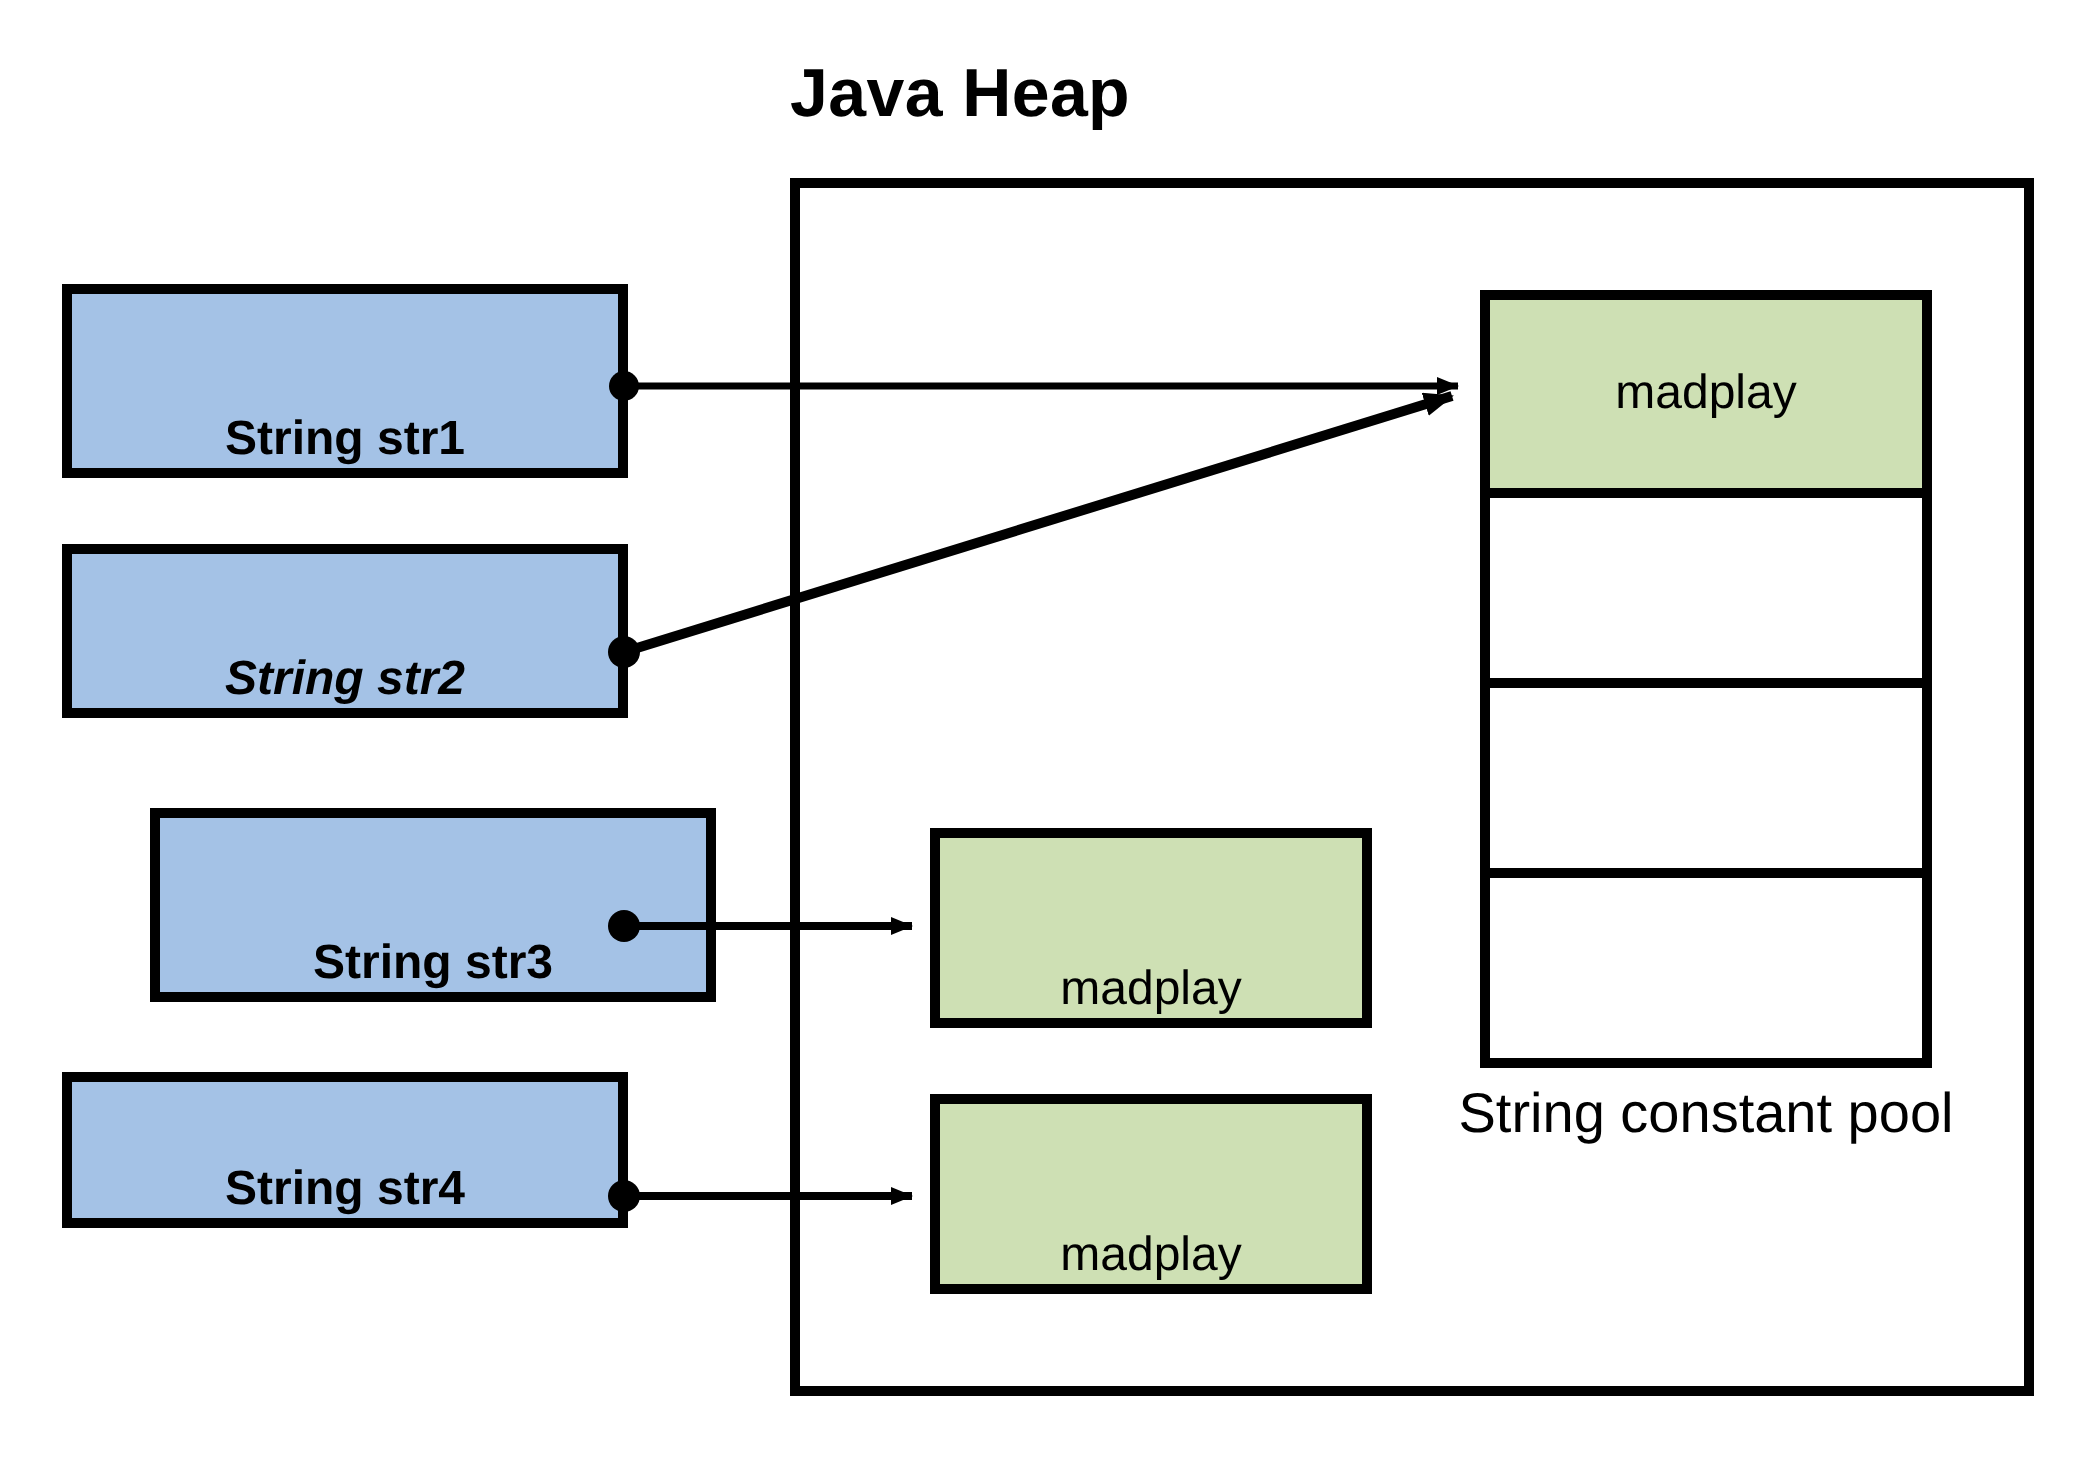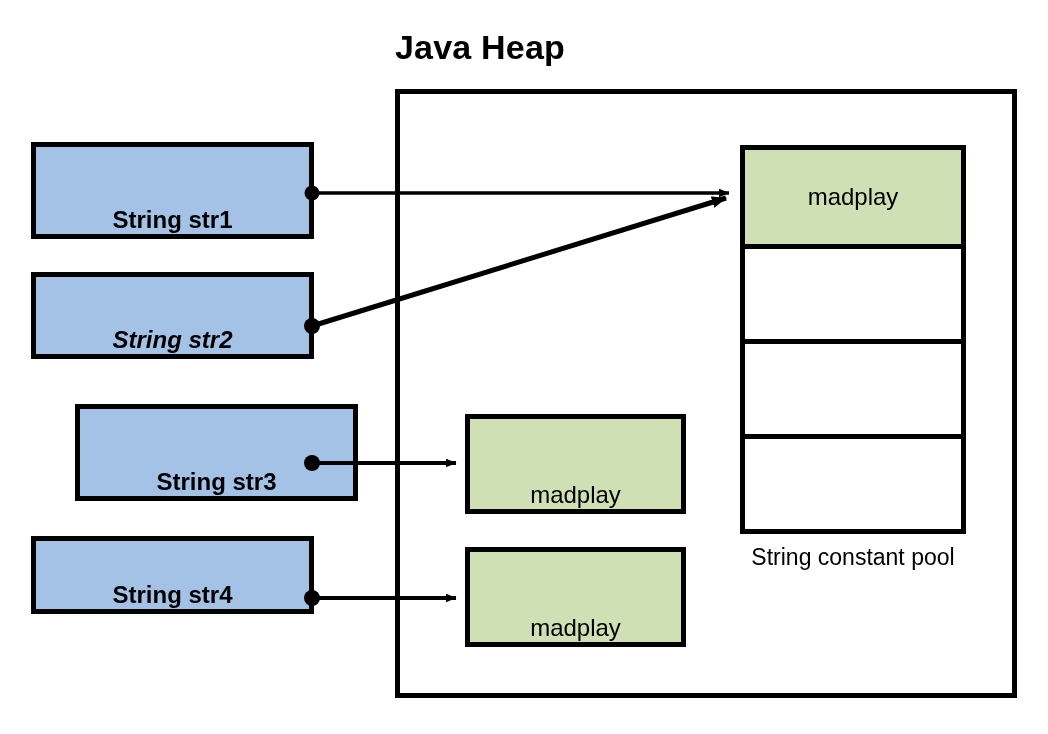--- a/index.html
+++ b/index.html
@@ -89,21 +89,21 @@
   }
   .pool-cell.divider-below {
     border-bottom: 5px solid #000000;
   }
   .pool-label {
     position: absolute;
     left: 722px;
     top: 542px;
     width: 262px;
     text-align: center;
-    font-size: 23px;
+    font-size: 28px;
     color: #000000;
     line-height: 30px;
   }
   
   .edges {
     position: absolute;
     left: 0;
     top: 0;
     width: 1048px;
     height: 734px;

